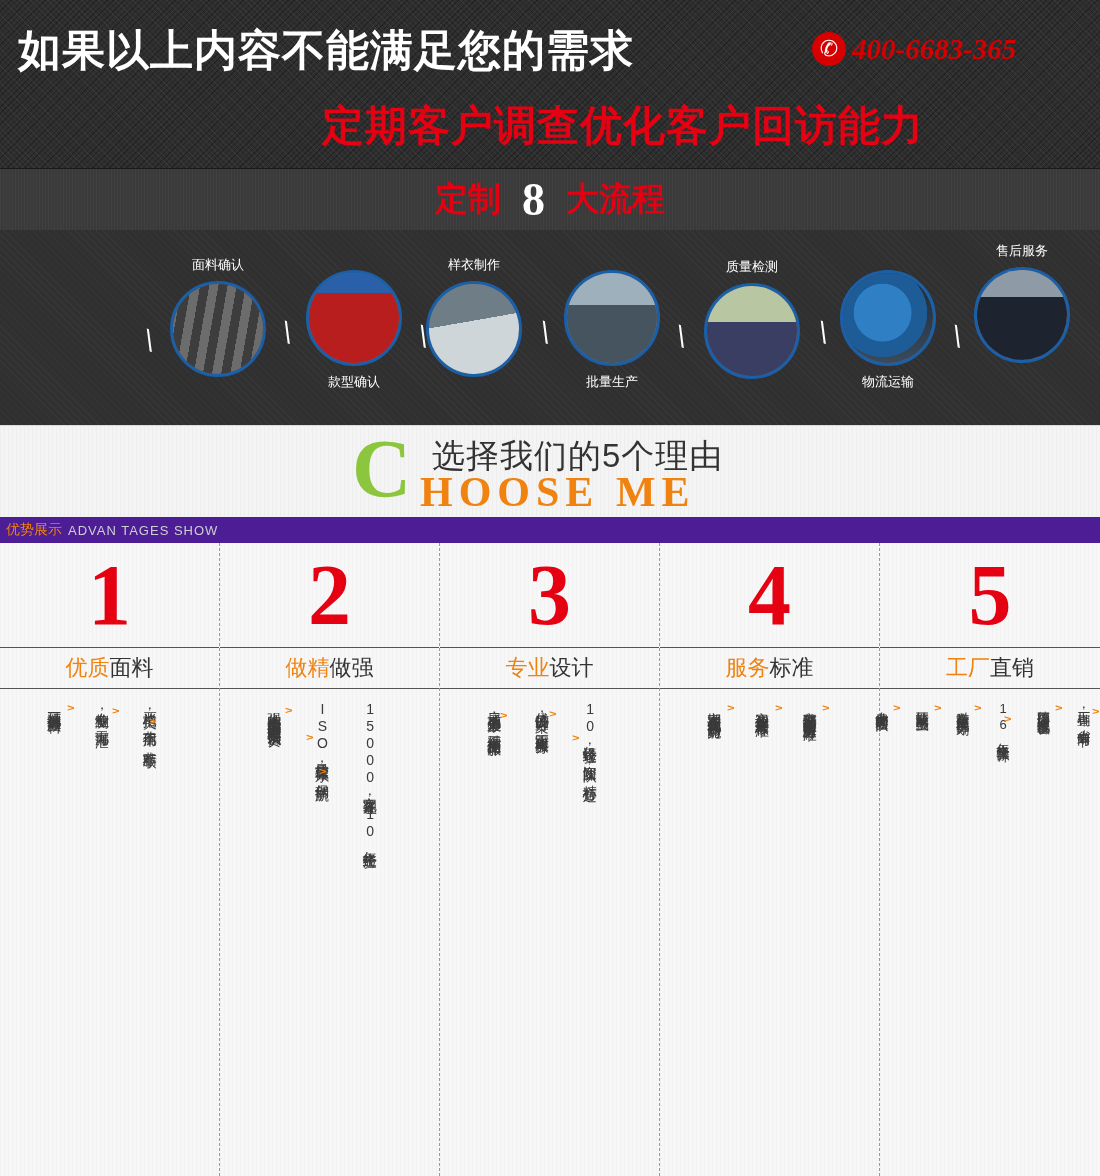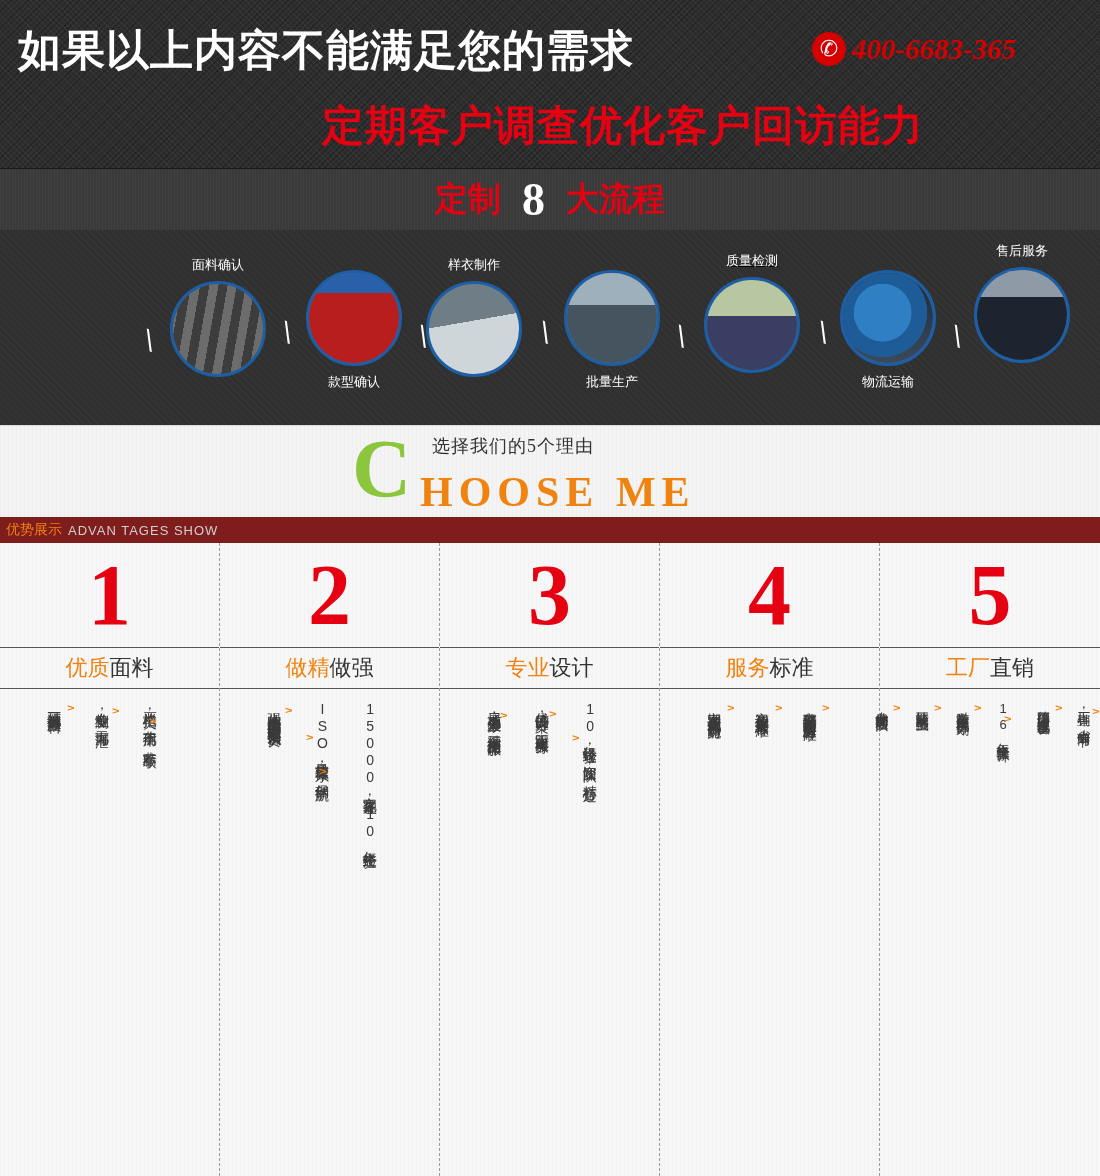--- a/index.html
+++ b/index.html
@@ -174,41 +174,40 @@
     left: 352px; top: 2px;
     font-family: "Liberation Serif", serif;
     font-size: 82px;
     font-weight: bold;
     color: #8cc63f;
     line-height: 82px;
   }
   .choose-cn {
     position: absolute;
     left: 432px; top: 8px;
-    font-size: 18px;
+    font-size: 33px;
     color: #333;
     letter-spacing: 1px;
-    font-family: Liberation Serif, serif;
   }
   .choose-en {
     position: absolute;
     left: 420px; top: 42px;
     font-family: "Liberation Serif", serif;
     font-size: 42px;
     font-weight: bold;
     color: #f0820f;
     letter-spacing: 6px;
   }
 
   
   .advbar {
     position: relative;
     width: 1100px;
     height: 26px;
-    background: #7f1d1d;
+    background: #4c1d95;
     display: flex;
     align-items: center;
     padding-left: 6px;
     gap: 6px;
   }
   .advbar-cn { color: #f0820f; font-size: 14px; }
   .advbar-en { color: #cfcfcf; font-size: 13px; letter-spacing: 1px; }
 
   
   .cols {
@@ -324,21 +323,21 @@
   <div class="arrow" style="left:540px; top:92px;">╲</div>
 
   <div class="step" style="left:556px; top:40px;">
     <div class="circle">
         <div class="ph ph-batch"></div>
       </div>
     <div class="step-label lbl-below">批量生产</div>
   </div>
   <div class="arrow" style="left:676px; top:96px;">╲</div>
 
-  <div class="step" style="left:696px; top:22px;text-decoration:underline;">
+  <div class="step" style="left:696px; top:28px;">
     <div class="step-label lbl-above">质量检测</div>
     <div class="circle">
         <div class="ph ph-quality"></div>
       </div>
   </div>
   <div class="arrow" style="left:818px; top:92px;">╲</div>
 
   <div class="step" style="left:832px; top:40px;">
     <div class="circle">
         <div class="ph ph-logistics"></div>

